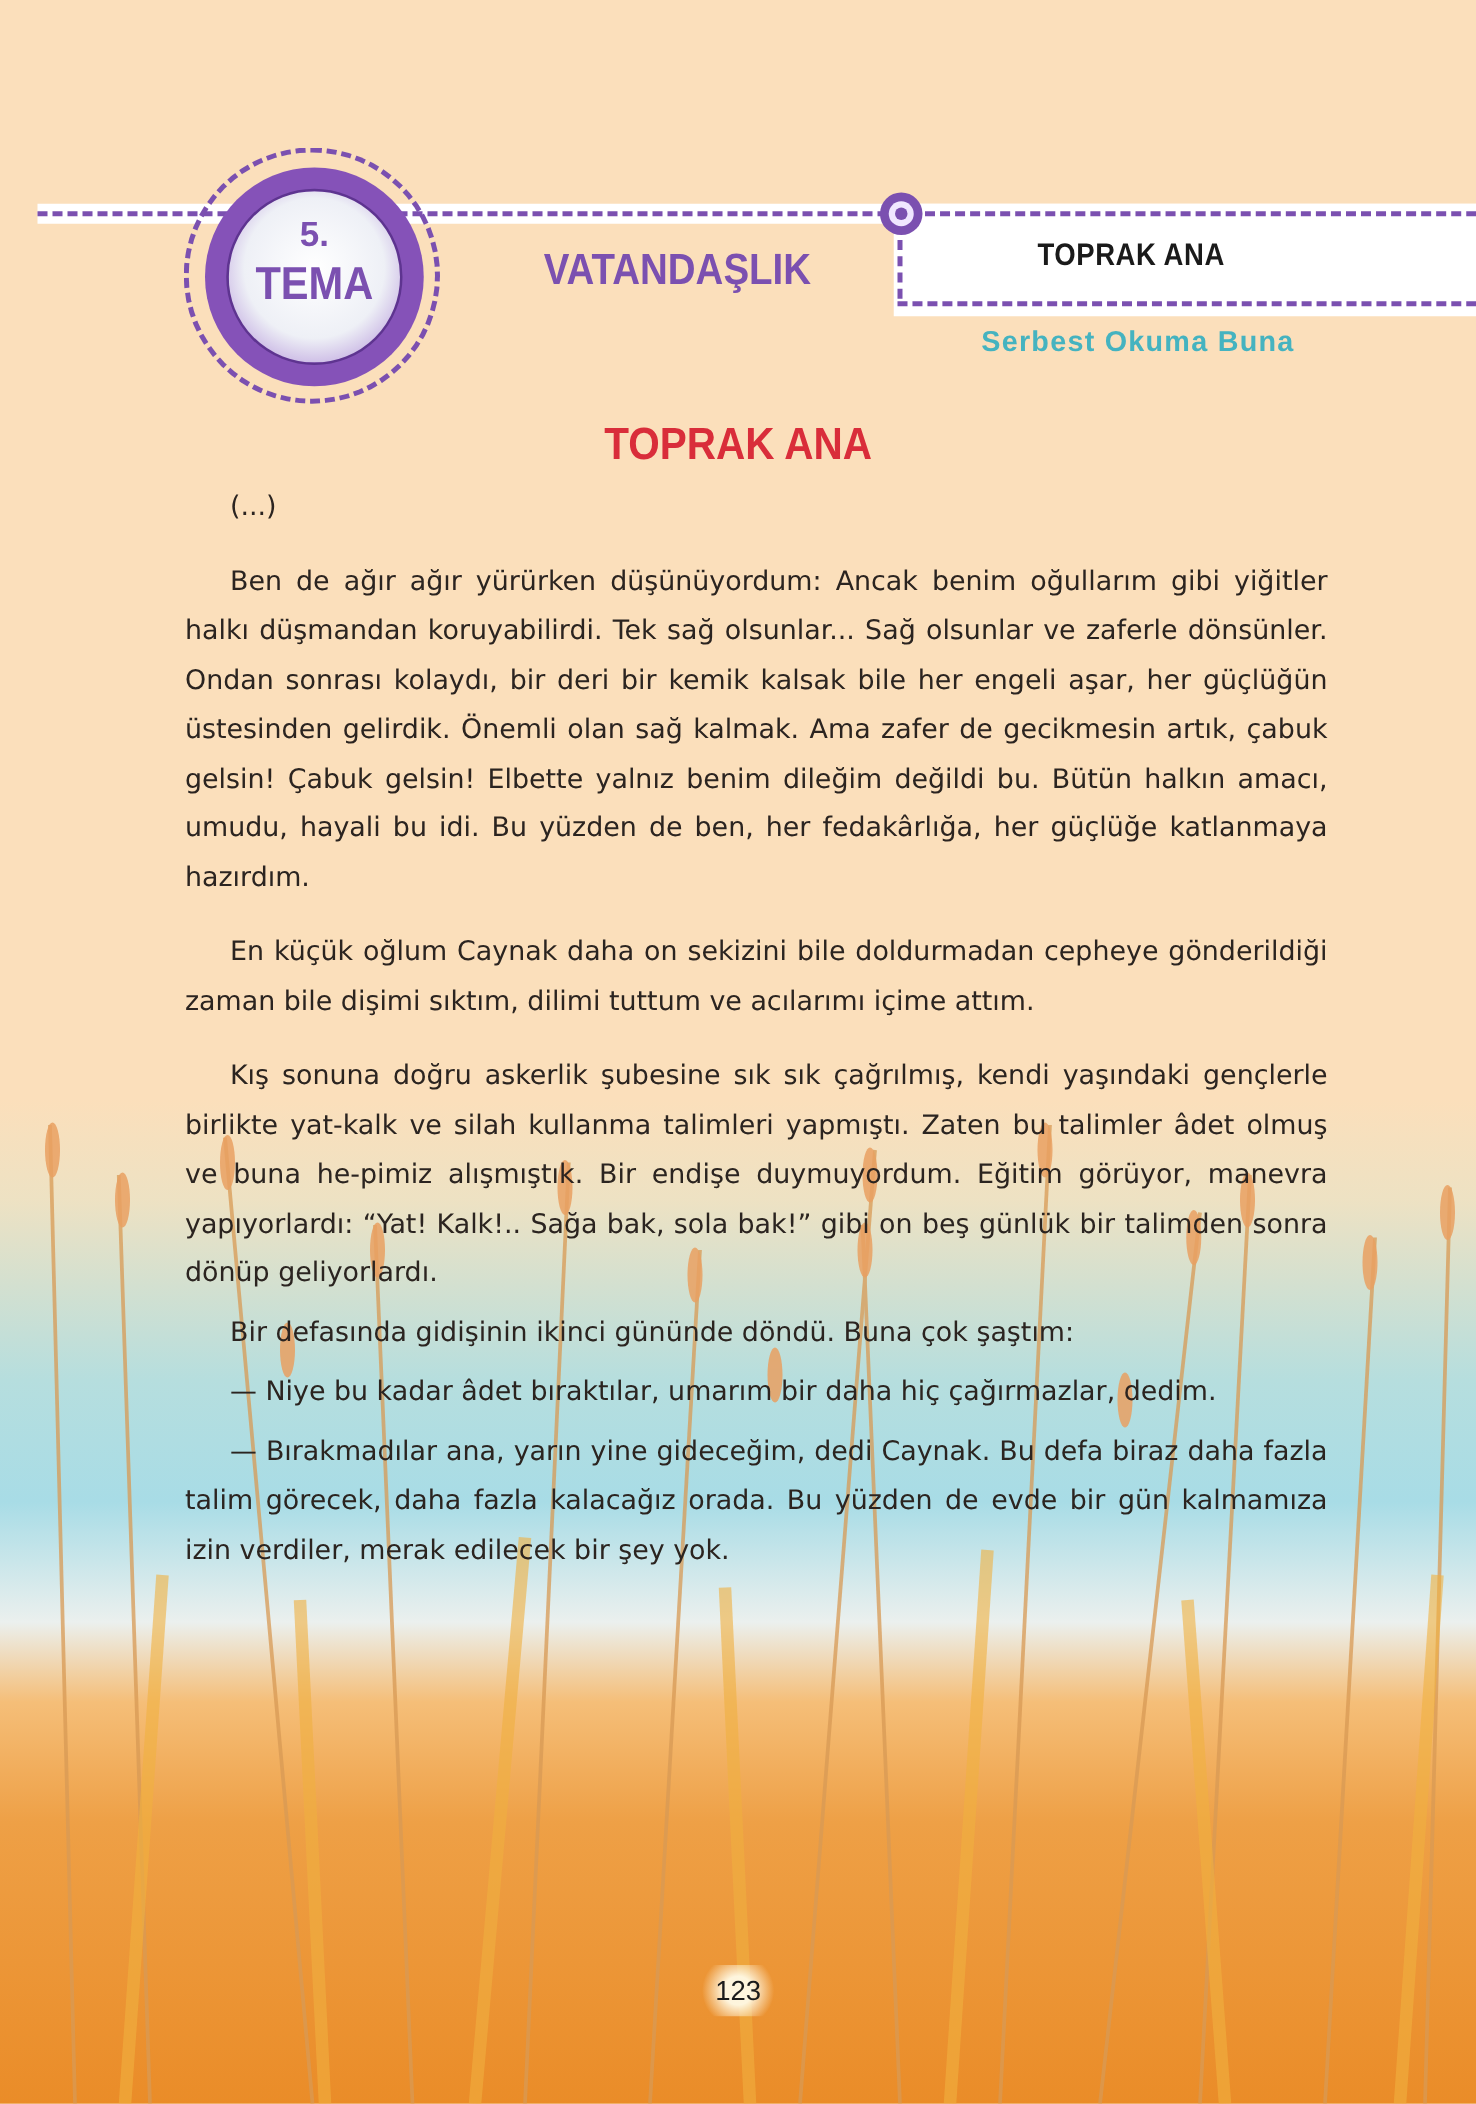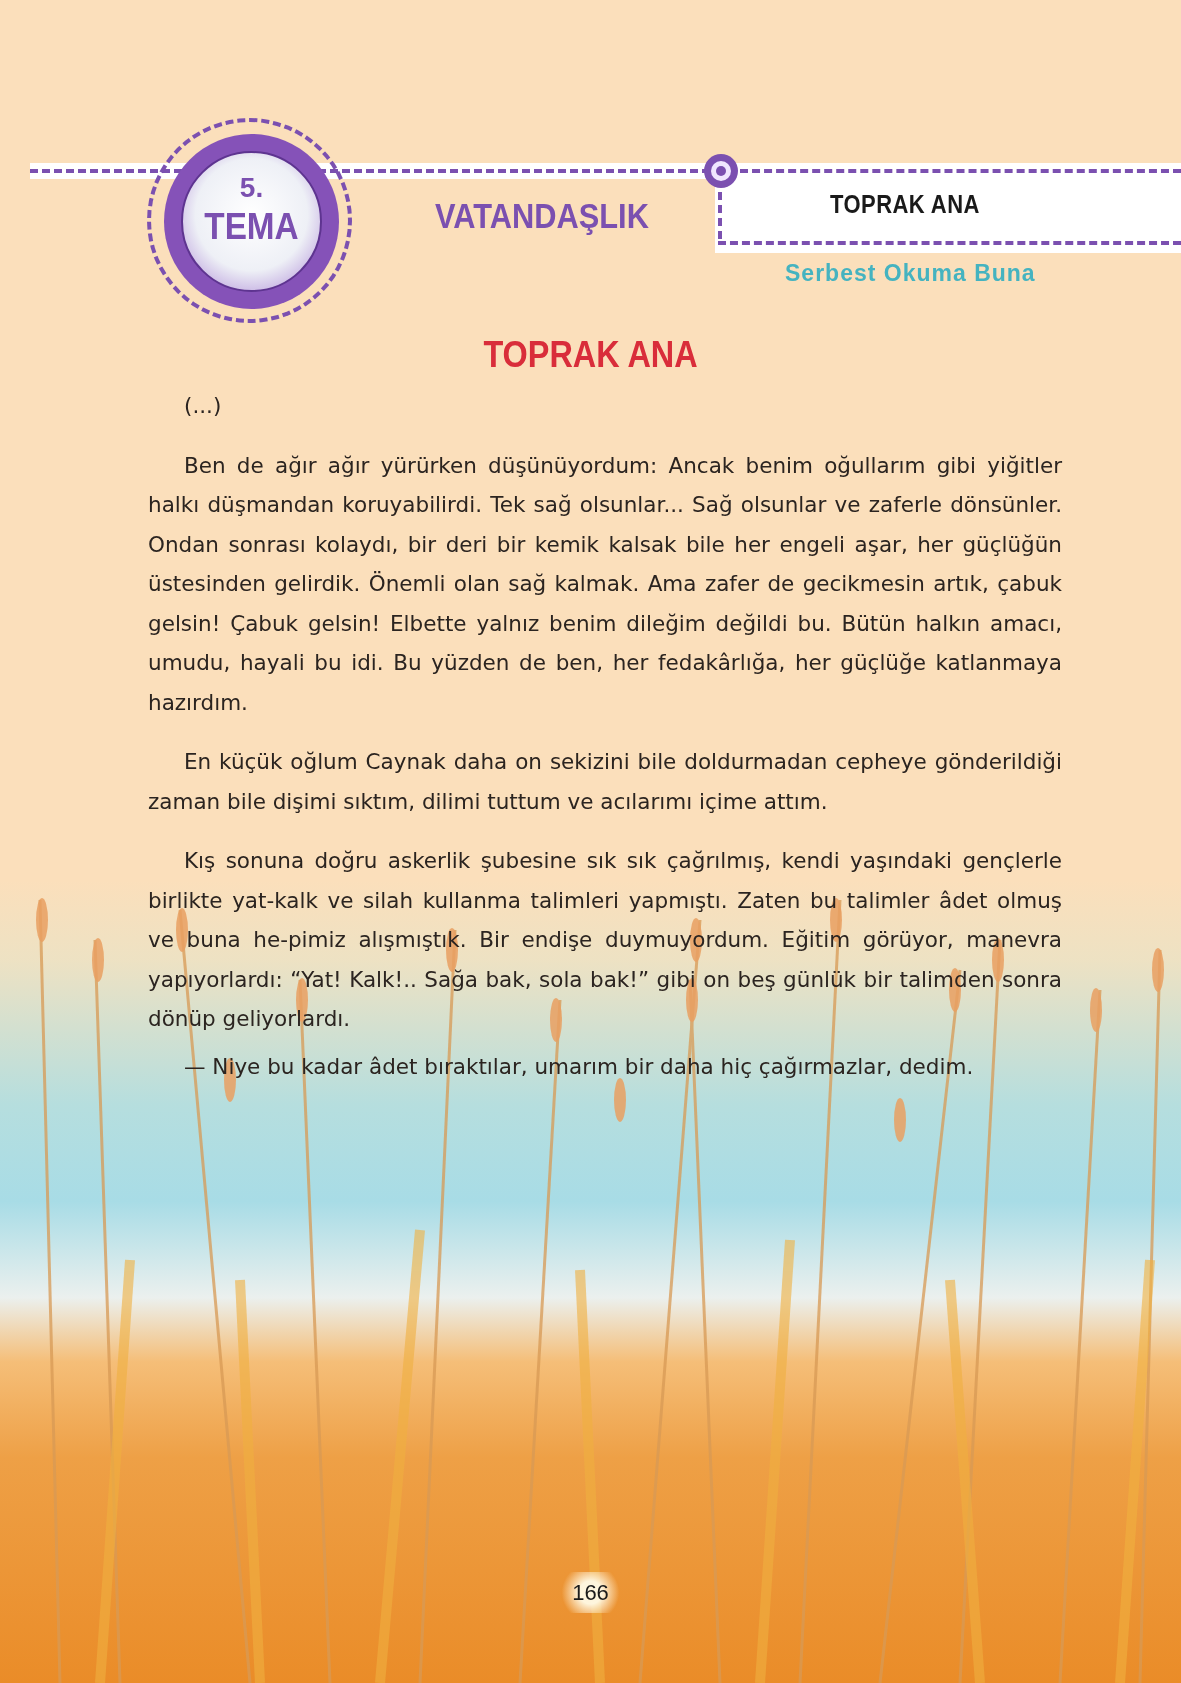--- a/index.html
+++ b/index.html
@@ -169,16 +169,18 @@
 <div class="badge-inner"></div>
 <div class="badge-num">5.</div>
 <div class="badge-label">TEMA</div>
 
 <div class="story-title">TOPRAK ANA</div>
 <div class="story">
   <p>(...)</p>
   <p class="sp">Ben de ağır ağır yürürken düşünüyordum: Ancak benim oğullarım gibi yiğitler halkı düşmandan koruyabilirdi. Tek sağ olsunlar... Sağ olsunlar ve zaferle dönsünler. Ondan sonrası kolaydı, bir deri bir kemik kalsak bile her engeli aşar, her güçlüğün üstesinden gelirdik. Önemli olan sağ kalmak. Ama zafer de gecikmesin artık, çabuk gelsin! Çabuk gelsin! Elbette yalnız benim dileğim değildi bu. Bütün halkın amacı, umudu, hayali bu idi. Bu yüzden de ben, her fedakârlığa, her güçlüğe katlanmaya hazırdım.</p>
   <p class="sp">En küçük oğlum Caynak daha on sekizini bile doldurmadan cepheye gönderildiği zaman bile dişimi sıktım, dilimi tuttum ve acılarımı içime attım.</p>
   <p class="sp">Kış sonuna doğru askerlik şubesine sık sık çağrılmış, kendi yaşındaki gençlerle birlikte yat-kalk ve silah kullanma talimleri yapmıştı. Zaten bu talimler âdet olmuş ve buna he-pimiz alışmıştık. Bir endişe duymuyordum. Eğitim görüyor, manevra yapıyorlardı: “Yat! Kalk!.. Sağa bak, sola bak!” gibi on beş günlük bir talimden sonra dönüp geliyorlardı.</p>
+  <p class="gap">Bir defasında gidişinin ikinci gününde döndü. Buna çok şaştım:</p>
   <p class="gap">— Niye bu kadar âdet bıraktılar, umarım bir daha hiç çağırmazlar, dedim.</p>
+  <p class="gap">— Bırakmadılar ana, yarın yine gideceğim, dedi Caynak. Bu defa biraz daha fazla talim görecek, daha fazla kalacağız orada. Bu yüzden de evde bir gün kalmamıza izin verdiler, merak edilecek bir şey yok.</p>
 </div>
 
-<div class="page-num"><span>166</span></div>
+<div class="page-num"><span>123</span></div>
 
 </body></html>

